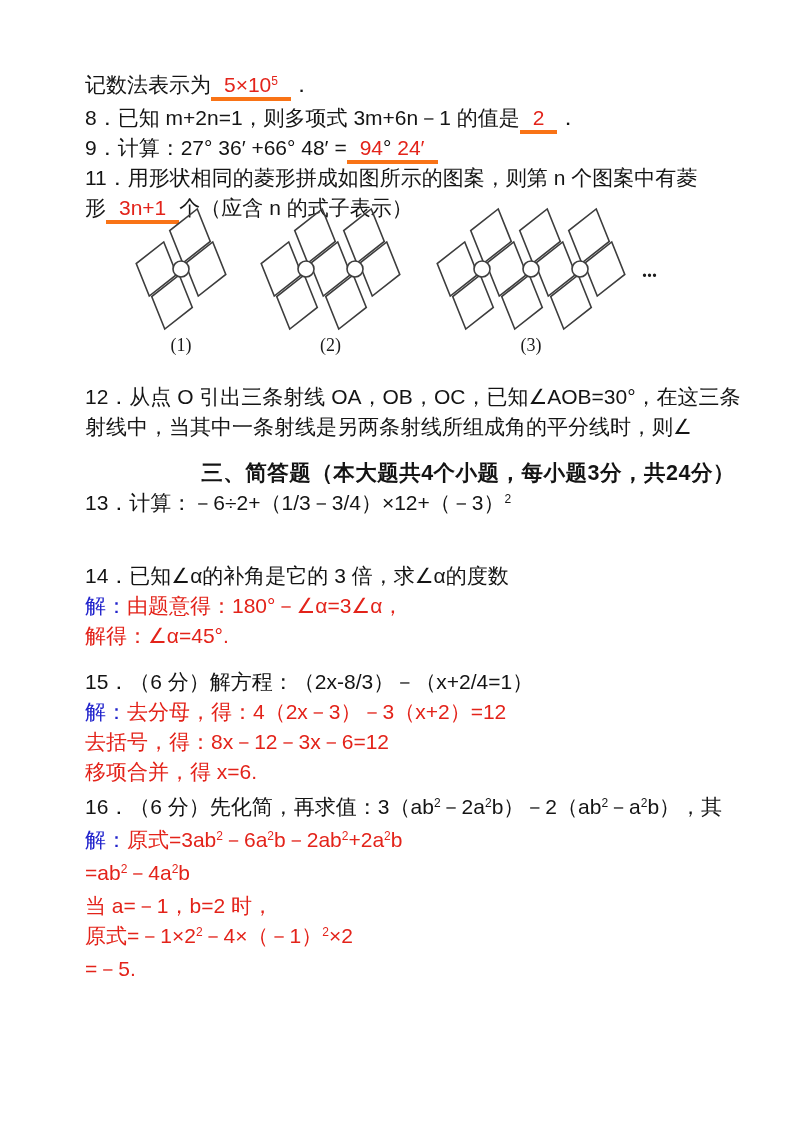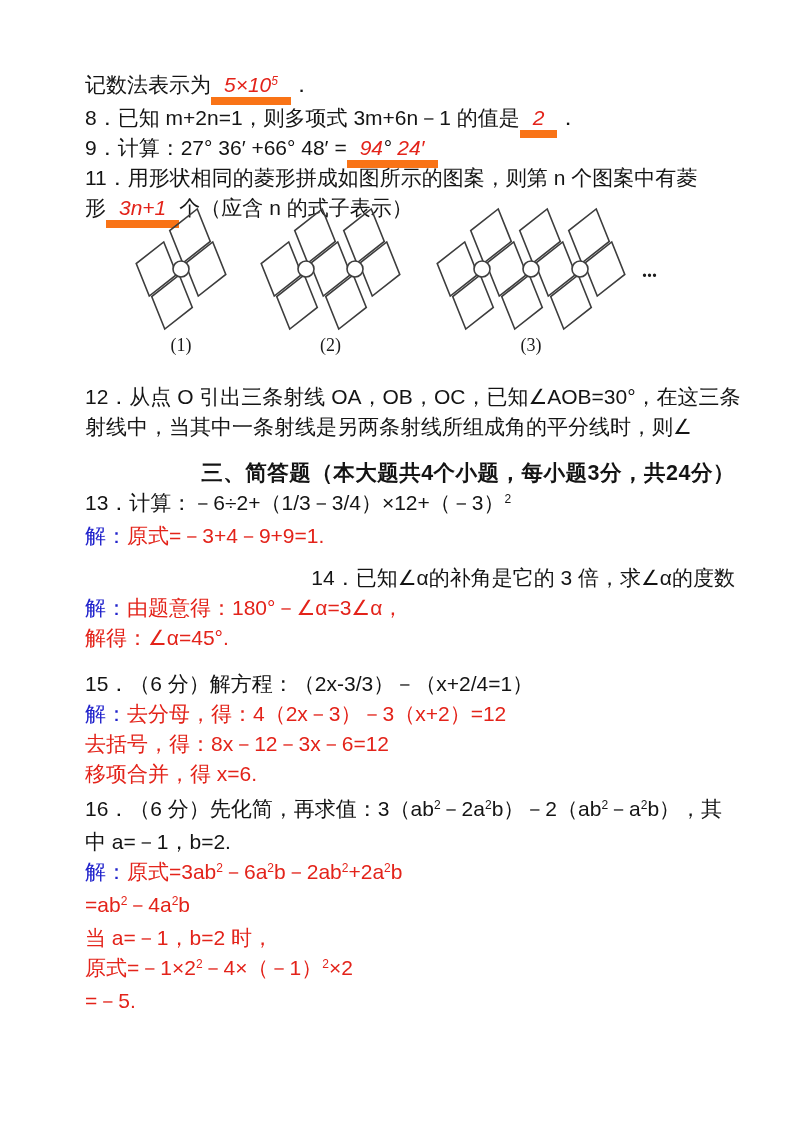--- a/index.html
+++ b/index.html
@@ -6,21 +6,21 @@
   body{
     width:793px;height:1122px;overflow:hidden;background:#ffffff;
     font-family:"Liberation Sans","DejaVu Sans",sans-serif;
     font-size:21px;color:#141414;
   }
   #doc{padding:70px 58px 0 85px;width:650px;}
   .line{line-height:30px;min-height:30px;white-space:nowrap;}
   .heading{font-weight:bold;font-size:21.5px;letter-spacing:0.5px;text-align:right;}
   .red{color:#e3231a;}
   .blue{color:#2123cc;}
-  .blank{border-bottom:8px solid #f97316;padding:0 13px 1px 13px;font-style:italic;}
+  .blank{border-bottom:4px solid #f97316;padding:0 13px 1px 13px;}
   .sup{font-size:12px;position:relative;top:-7px;}
   .fig-wrap{margin-top:-16px;}
   svg text{font-family:"Liberation Serif","DejaVu Serif",serif;}
 </style>
 </head>
 <body>
 
 <div id="doc">
     <div class="line"><span class="">记数法表示为</span><span class="blank"><span class="red">5×10</span><span class="red sup">5</span></span><span class="">．</span></div>
     <div class="line"><span class="">8．已知 m+2n=1，则多项式 3m+6n－1 的值是</span><span class="blank"><span class="red">2</span></span><span class="">．</span></div>
@@ -57,28 +57,26 @@
         <circle cx="397" cy="62" r="8" fill="#ffffff" stroke="#3d3d3d" stroke-width="1.6"></circle>
         <circle cx="446" cy="62" r="8" fill="#ffffff" stroke="#3d3d3d" stroke-width="1.6"></circle>
         <circle cx="495" cy="62" r="8" fill="#ffffff" stroke="#3d3d3d" stroke-width="1.6"></circle>
         <text x="446" y="144" text-anchor="middle" font-size="18" fill="#1c1c1c">(3)</text>
         <text x="557" y="70" font-size="20" font-weight="bold" fill="#1c1c1c">...</text>
       </svg></div>
     <div class="line" style="margin-top: 20px;"><span class="">12．从点 O 引出三条射线 OA，OB，OC，已知∠AOB=30°，在这三条</span></div>
     <div class="line"><span class="">射线中，当其中一条射线是另两条射线所组成角的平分线时，则∠</span></div>
     <div class="line heading" style="margin-top: 16px;"><span class="">三、简答题（本大题共4个小题，每小题3分，共24分）</span></div>
     <div class="line"><span class="">13．计算：－6÷2+（1/3－3/4）×12+（－3）</span><span class="sup">2</span></div>
-    <div class="line"><span class="blue">解：</span><span class="red">原式=－3+4－9+9=1.</span></div>
-    <div class="line" style="margin-top: 12px; text-align: right;"><span class="">14．已知∠α的补角是它的 3 倍，求∠α的度数</span></div>
+    <div class="line" style="margin-top: 40px;"><span class="">14．已知∠α的补角是它的 3 倍，求∠α的度数</span></div>
     <div class="line"><span class="blue">解：</span><span class="red">由题意得：180°－∠α=3∠α，</span></div>
     <div class="line"><span class="red">解得：∠α=45°.</span></div>
-    <div class="line" style="margin-top: 16px;"><span class="">15．（6 分）解方程：（2x-3/3）－（x+2/4=1）</span></div>
+    <div class="line" style="margin-top: 16px;"><span class="">15．（6 分）解方程：（2x-8/3）－（x+2/4=1）</span></div>
     <div class="line"><span class="blue">解：</span><span class="red">去分母，得：4（2x－3）－3（x+2）=12</span></div>
     <div class="line"><span class="red">去括号，得：8x－12－3x－6=12</span></div>
     <div class="line"><span class="red">移项合并，得 x=6.</span></div>
     <div class="line" style="margin-top: 5px;"><span class="">16．（6 分）先化简，再求值：3（ab</span><span class="sup">2</span><span class="">－2a</span><span class="sup">2</span><span class="">b）－2（ab</span><span class="sup">2</span><span class="">－a</span><span class="sup">2</span><span class="">b），其</span></div>
-    <div class="line"><span class="">中 a=－1，b=2.</span></div>
     <div class="line"><span class="blue">解：</span><span class="red">原式=3ab</span><span class="red sup">2</span><span class="red">－6a</span><span class="red sup">2</span><span class="red">b－2ab</span><span class="red sup">2</span><span class="red">+2a</span><span class="red sup">2</span><span class="red">b</span></div>
     <div class="line"><span class="red">=ab</span><span class="red sup">2</span><span class="red">－4a</span><span class="red sup">2</span><span class="red">b</span></div>
     <div class="line"><span class="red">当 a=－1，b=2 时，</span></div>
     <div class="line"><span class="red">原式=－1×2</span><span class="red sup">2</span><span class="red">－4×（－1）</span><span class="red sup">2</span><span class="red">×2</span></div>
     <div class="line"><span class="red">=－5.</span></div>
   </div>
 
 </body></html>

